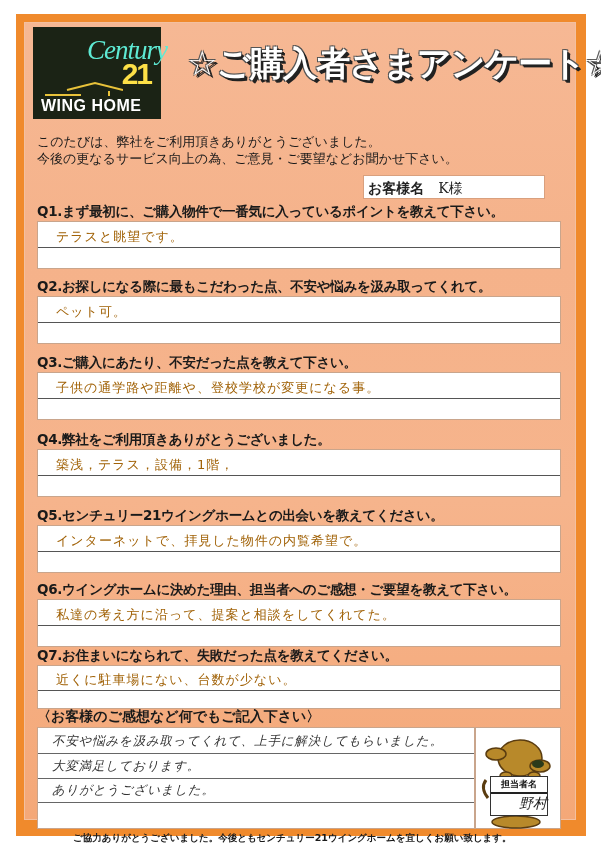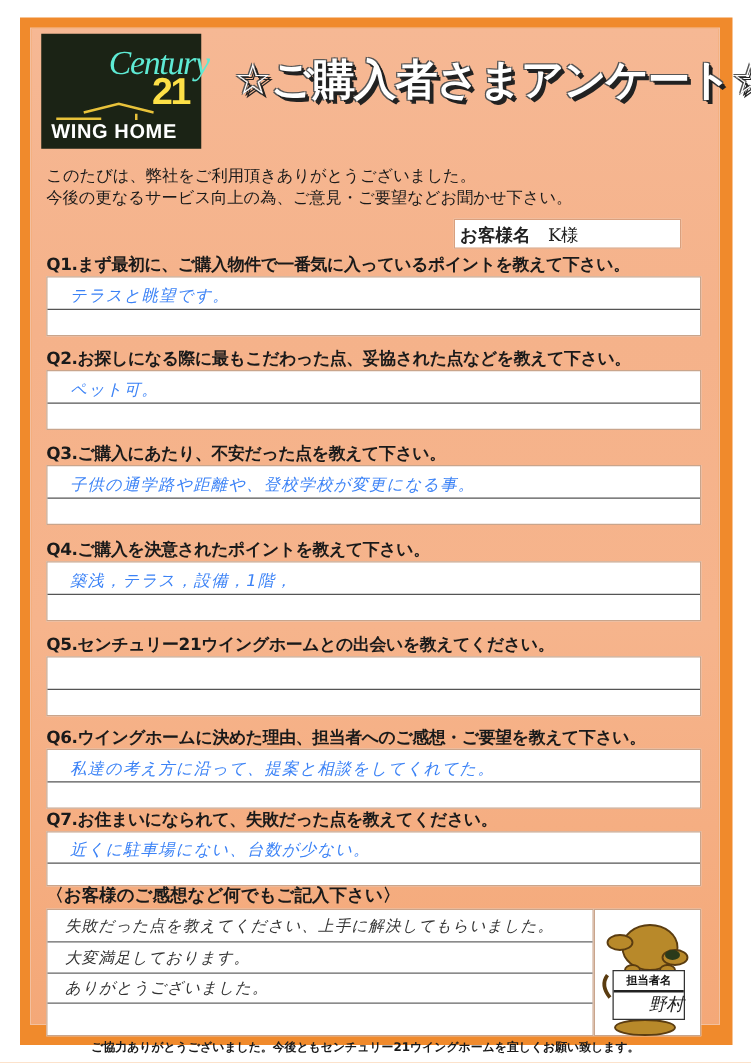--- a/index.html
+++ b/index.html
@@ -24,21 +24,21 @@
            text-shadow:2px 2px 0 #222,3px 3px 0 #222,-1px -1px 0 #555,1px -1px 0 #555,-1px 1px 0 #555; }
   .intro { position:absolute; left:12px; top:110px; font-size:13px; line-height:17px; color:#1a1a1a; }
   .cust { position:absolute; left:338px; top:152px; width:182px; height:24px; background:#fff;
           border:1px solid #d9a07e; box-sizing:border-box; font-family:"DejaVu Serif",serif;
           font-size:14px; font-weight:bold; padding:4px 0 0 4px; color:#222; }
   .cust .v { font-weight:normal; margin-left:14px; }
   .q { position:absolute; left:12px; font-size:13.5px; font-weight:bold; color:#1a1a1a; white-space:nowrap; letter-spacing:-0.3px; }
   .box { position:absolute; left:12px; width:524px; background:#fff; border:1px solid #c9a58c; box-sizing:border-box; }
   .box .line { position:absolute; left:0; right:0; height:0; border-top:1.5px solid #555; }
   .box .ans { position:absolute; left:18px; font-family:"DejaVu Sans",sans-serif; font-size:13px;
-              color:#3b82f6; font-style:italic; white-space:nowrap; letter-spacing:1px; }
+              color:#a16207; white-space:nowrap; letter-spacing:1px; }
   .comments-title { position:absolute; left:12px; top:685px; font-size:14px; font-weight:bold; color:#1a1a1a; }
   .cbox { position:absolute; left:12px; top:704px; width:438px; height:102px; background:#fff;
           border:1px solid #c9a58c; box-sizing:border-box; }
   .cbox .line { position:absolute; left:0; right:0; border-top:1.5px solid #666; }
   .cbox .ans { position:absolute; left:14px; font-size:12.5px; color:#333; font-style:italic; white-space:nowrap; letter-spacing:0.8px; }
   .mascot { position:absolute; left:450px; top:704px; width:86px; height:102px; background:#fff;
             border:1px solid #c9a58c; box-sizing:border-box; }
   .staff { position:absolute; left:14px; top:48px; width:58px; height:40px; background:#fff; border:1.5px solid #333; box-sizing:border-box; }
   .staff .lbl { font-size:9px; font-weight:bold; text-align:center; border-bottom:2px solid #222; padding:1px 0; color:#111; }
   .staff .nm { font-size:14px; text-align:right; padding-top:1px; color:#222; font-style:italic; }
@@ -71,61 +71,62 @@
     <div class="cust">
       <span>お客様名</span><span class="v">K様</span>
     </div>
 
     <div class="q" style="top:180px">Q1.まず最初に、ご購入物件で一番気に入っているポイントを教えて下さい。</div>
     <div class="box" style="top:198px;height:48px">
       <div class="line" style="top:25px"></div>
       <span class="ans" style="top:6px">テラスと眺望です。</span>
     </div>
 
-    <div class="q" style="top:255px">Q2.お探しになる際に最もこだわった点、妥協された点などを教えて下さい。</div>
+    <div class="q" style="top:255px">Q2.お探しになる際に最もこだわった点、不安や悩みを汲み取ってくれて。</div>
     <div class="box" style="top:273px;height:48px">
       <div class="line" style="top:25px"></div>
       <span class="ans" style="top:6px">ペット可。</span>
     </div>
 
     <div class="q" style="top:331px">Q3.ご購入にあたり、不安だった点を教えて下さい。</div>
     <div class="box" style="top:349px;height:48px">
       <div class="line" style="top:25px"></div>
       <span class="ans" style="top:6px">子供の通学路や距離や、登校学校が変更になる事。</span>
     </div>
 
-    <div class="q" style="top:408px">Q4.ご購入を決意されたポイントを教えて下さい。</div>
+    <div class="q" style="top:408px">Q4.弊社をご利用頂きありがとうございました。</div>
     <div class="box" style="top:426px;height:48px">
       <div class="line" style="top:25px"></div>
       <span class="ans" style="top:6px">築浅，テラス，設備，1階，</span>
     </div>
 
     <div class="q" style="top:484px">Q5.センチュリー21ウイングホームとの出会いを教えてください。</div>
     <div class="box" style="top:502px;height:48px">
       <div class="line" style="top:25px"></div>
+      <span class="ans" style="top:6px">インターネットで、拝見した物件の内覧希望で。</span>
     </div>
 
     <div class="q" style="top:558px">Q6.ウイングホームに決めた理由、担当者へのご感想・ご要望を教えて下さい。</div>
     <div class="box" style="top:576px;height:48px">
       <div class="line" style="top:25px"></div>
       <span class="ans" style="top:6px">私達の考え方に沿って、提案と相談をしてくれてた。</span>
     </div>
 
     <div class="q" style="top:624px">Q7.お住まいになられて、失敗だった点を教えてください。</div>
     <div class="box" style="top:642px;height:44px">
       <div class="line" style="top:24px"></div>
       <span class="ans" style="top:5px">近くに駐車場にない、台数が少ない。</span>
     </div>
 
     <div class="comments-title">〈お客様のご感想など何でもご記入下さい〉</div>
     <div class="cbox">
       <div class="line" style="top:25px"></div>
       <div class="line" style="top:50px"></div>
       <div class="line" style="top:74px"></div>
-      <span class="ans" style="top:5px">失敗だった点を教えてください、上手に解決してもらいました。</span>
+      <span class="ans" style="top:5px">不安や悩みを汲み取ってくれて、上手に解決してもらいました。</span>
       <span class="ans" style="top:54px">ありがとうございました。</span>
       <span class="ans" style="top:30px">大変満足しております。</span>
     </div>
 
     <div class="mascot">
       <svg width="86" height="102" viewBox="0 0 86 102" style="position:absolute;left:0;top:0">
         <ellipse cx="44" cy="30" rx="22" ry="18" fill="#b8892a" stroke="#5a3c10" stroke-width="1.5"></ellipse>
         <ellipse cx="20" cy="26" rx="10" ry="6" fill="#b8892a" stroke="#5a3c10" stroke-width="1.5"></ellipse>
         <ellipse cx="64" cy="38" rx="10" ry="6" fill="#b8892a" stroke="#5a3c10" stroke-width="1.5"></ellipse>
         <ellipse cx="62" cy="36" rx="6" ry="4" fill="#2a3a1a"></ellipse>

